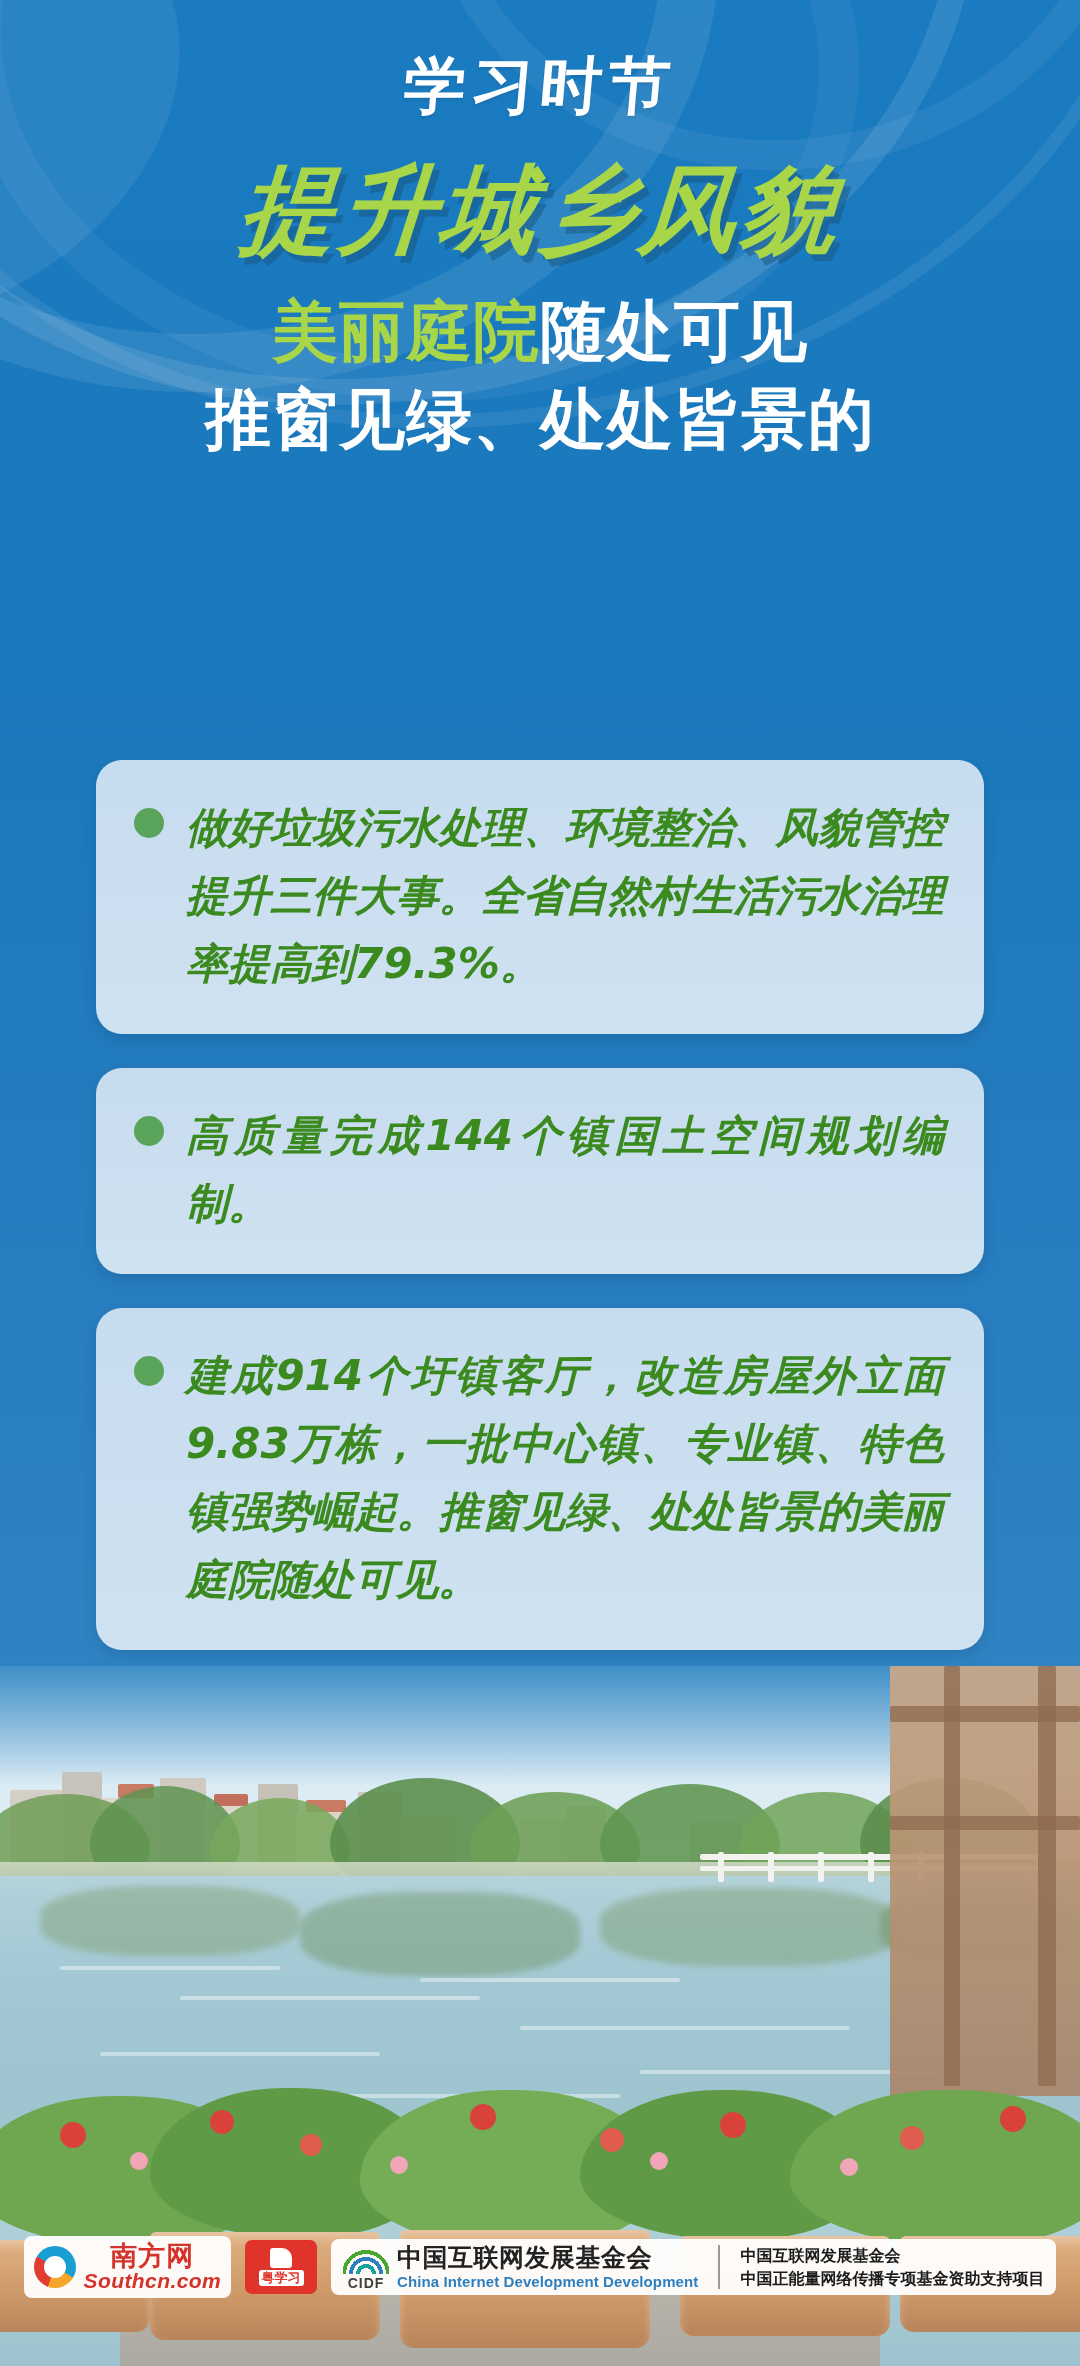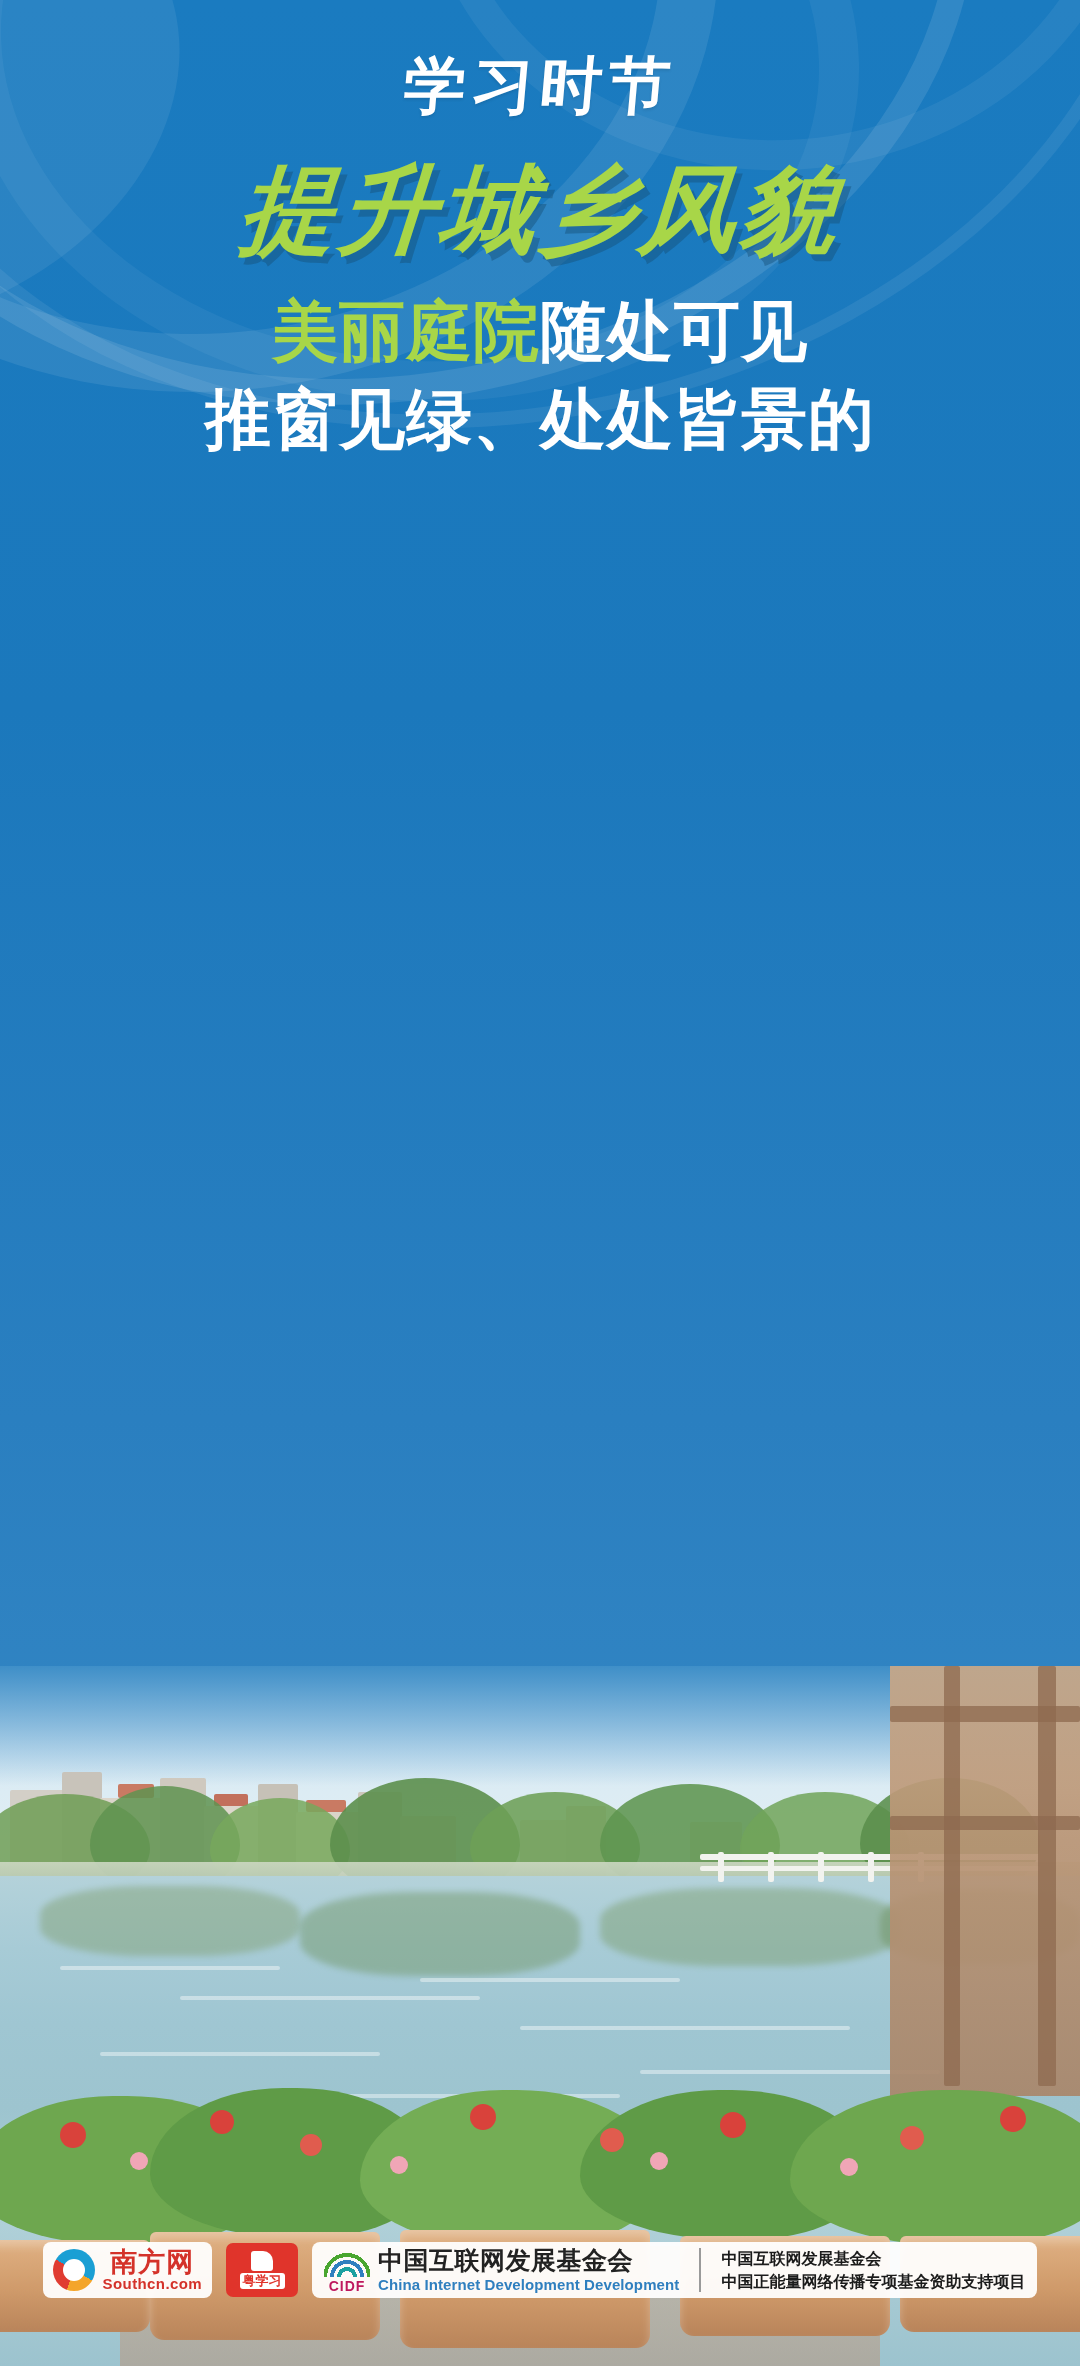--- a/index.html
+++ b/index.html
@@ -232,21 +232,21 @@
   .southcn-mark::after{
     content:"";position:absolute;inset:10px;border-radius:50%;background:#fff;
   }
   .southcn-txt{ line-height:1.05;text-align:center; }
   .sc-cn{
     font-family:"DejaVu Serif","Liberation Serif",serif;
     font-weight:700; font-size:27px; color:#d4322a; letter-spacing:1px;
   }
   .sc-en{
     font-family:"Liberation Sans",sans-serif;
-    font-weight:700; font-size:15px; color:#d4322a; letter-spacing:.4px;
+    font-weight:700; font-size:21px; color:#d4322a; letter-spacing:.4px;font-style:italic;
   }
   .yuexuexi{
     background:#e0342b; border-radius:7px;
     width:72px; height:54px;
     display:flex; flex-direction:column; align-items:center; justify-content:center;
     margin-right:14px;
   }
   .yx-mark{
     width:22px;height:20px;background:#fff;
     border-radius:3px 10px 3px 3px;
@@ -269,21 +269,21 @@
   }
   .cidf-glyph{
     width:46px;height:30px;
     background:
       radial-gradient(circle at 50% 100%, transparent 0 6px, #1aa0a0 6px 10px, transparent 10px),
       radial-gradient(circle at 50% 100%, transparent 0 13px, #2f7fbf 13px 17px, transparent 17px),
       radial-gradient(circle at 50% 100%, transparent 0 20px, #49a62f 20px 24px, transparent 24px);
   }
   .cidf-abbr{
     font-family:"Liberation Sans",sans-serif;
-    font-size:14px;font-weight:700;color:#be185d;letter-spacing:1px;margin-top:2px;
+    font-size:14px;font-weight:700;color:#404040;letter-spacing:1px;margin-top:2px;
   }
   .cidf-names{ line-height:1.14; }
   .cidf-cn{
     font-family:"DejaVu Sans","Liberation Sans",sans-serif;
     font-weight:700;font-size:25px;color:#222;letter-spacing:.5px;
   }
   .cidf-en{
     font-family:"Liberation Sans",sans-serif;
     font-weight:700;font-size:15px;color:#2f7fbf;letter-spacing:.1px;
   }
@@ -315,20 +315,34 @@
   <div class="headline">
     <span class="h-main">提升城乡风貌</span>
     <div class="h-sub">
       <div>
         <span class="accent">美丽庭院</span><span>随处可见</span>
       </div>
       <div>推窗见绿、处处皆景的</div>
     </div>
   </div>
 
+  <div class="cards">
+    <div class="card">
+      <div class="bullet"></div>
+      <div class="card-text">做好垃圾污水处理、环境整治、风貌管控提升三件大事。全省自然村生活污水治理率提高到79.3%。</div>
+    </div>
+    <div class="card">
+      <div class="bullet"></div>
+      <div class="card-text">高质量完成144个镇国土空间规划编制。</div>
+    </div>
+    <div class="card">
+      <div class="bullet"></div>
+      <div class="card-text">建成914个圩镇客厅，改造房屋外立面9.83万栋，一批中心镇、专业镇、特色镇强势崛起。推窗见绿、处处皆景的美丽庭院随处可见。</div>
+    </div>
+  </div>
 
   <div class="scene">
     <div class="sky"></div>
     <div class="sky-fade"></div>
 
     <div class="town">
       <div class="bld" style="left:10px;width:54px;height:86px;background:#d3cfc7;"></div>
       <div class="bld" style="left:62px;width:40px;height:104px;background:#c8c3ba;"></div>
       <div class="bld" style="left:100px;width:62px;height:78px;background:#dcd6cb;"></div>
       <div class="bld" style="left:160px;width:46px;height:98px;background:#cfc9bf;"></div>

